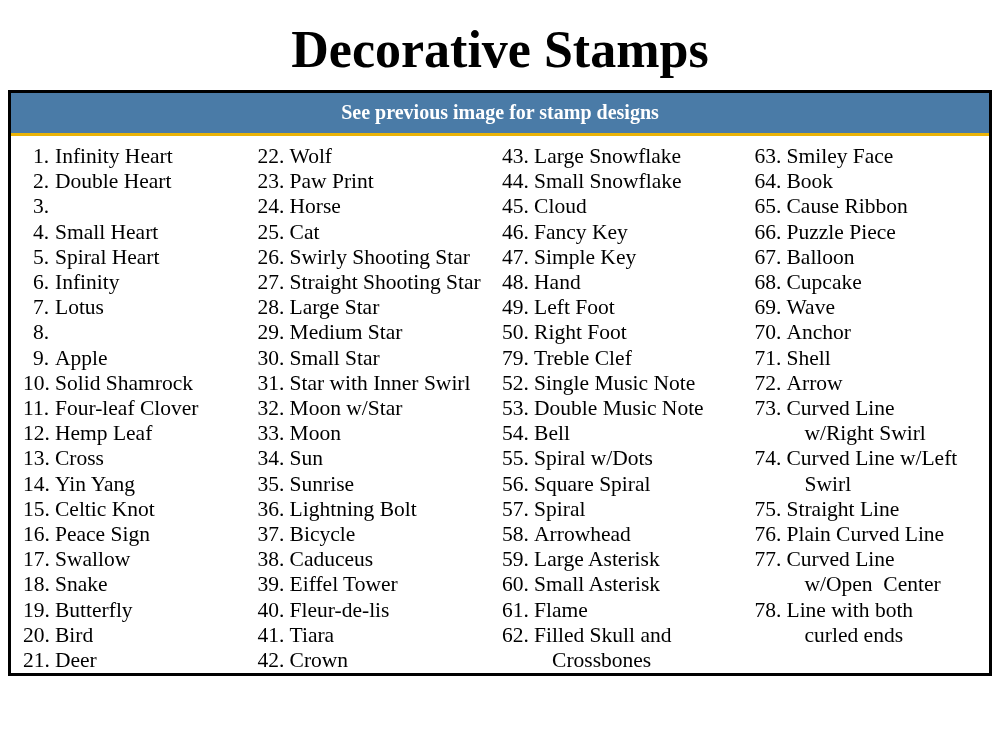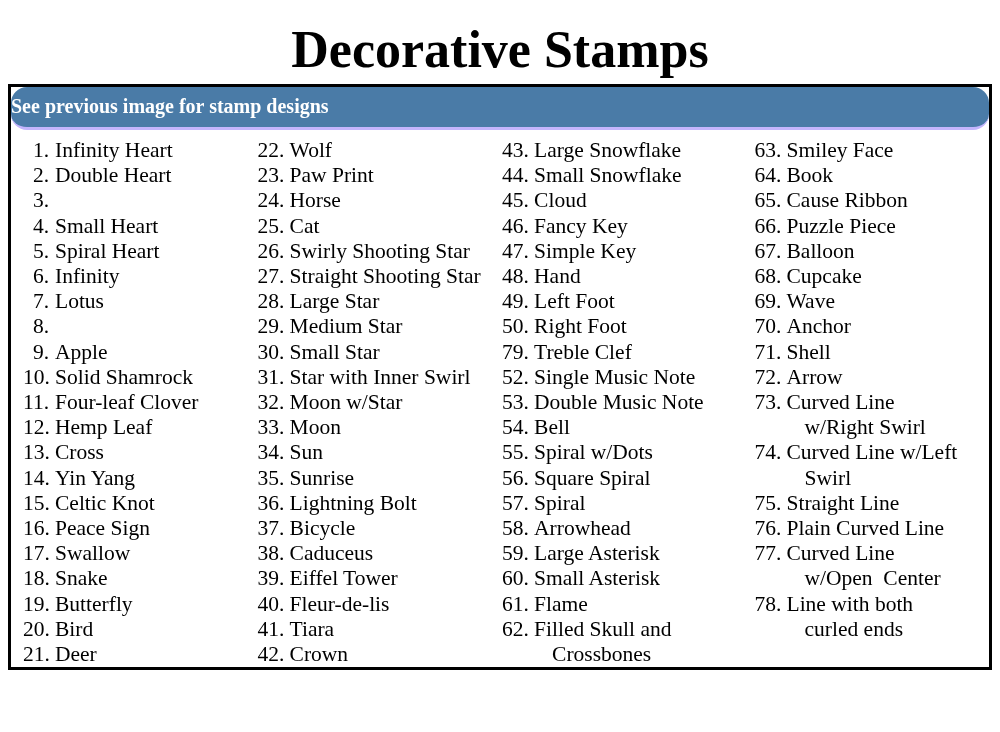--- a/index.html
+++ b/index.html
@@ -21,39 +21,38 @@
     box-sizing: border-box;
   }
   .title {
     text-align: center;
     font-family: "Liberation Serif", serif;
     font-weight: bold;
     font-size: 52px;
     line-height: 1.0;
     letter-spacing: 0px;
     padding-top: 24px;
-    padding-bottom: 8px;
+    padding-bottom: 14px;
   }
   .panel {
     margin: 0 8px 0 8px;
     border: 3px solid #000000;
     box-sizing: border-box;
     height: 586px;
     background: #ffffff;
   }
   .banner {
     background: #4a7ba7;
-    border-bottom: 3px solid #c4b5fd;
-    text-align: left;
+    border-bottom: 3px solid #eab308;
+    text-align: center;
     font-weight: bold;
     font-size: 20px;
     color: #ffffff;
     padding: 8px 0 9px 0;
     font-family: "Liberation Serif", serif;
-    border-radius: 16px;
   }
   .columns {
     display: flex;
     padding: 8px 0 0 0;
     box-sizing: border-box;
   }
   .col {
     box-sizing: border-box;
     padding-left: 12px;
   }

